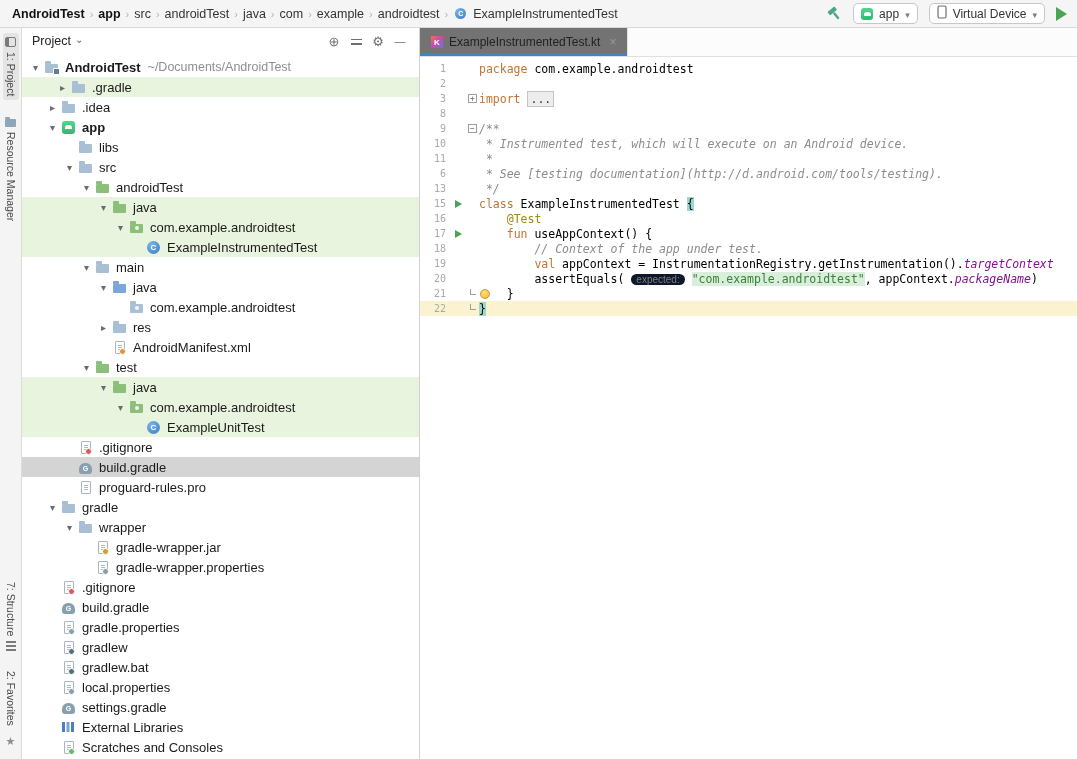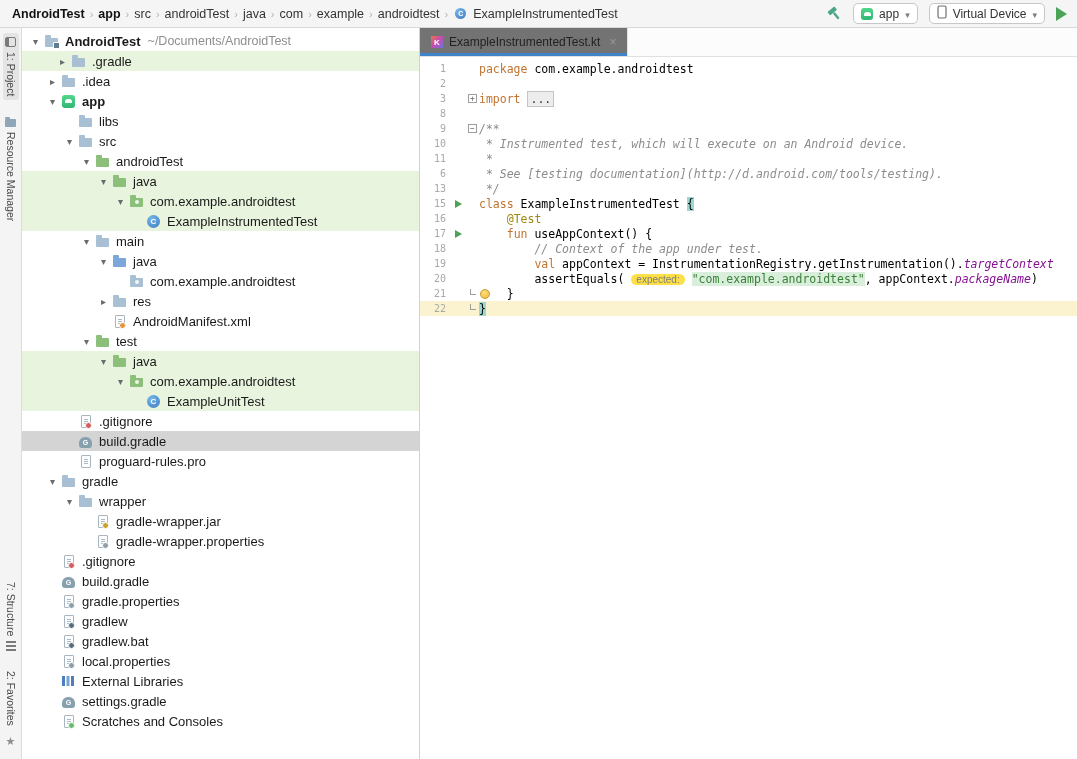--- a/index.html
+++ b/index.html
@@ -138,21 +138,21 @@
   .fold-plus::after { content:"+"; }
   .fold-minus::after { content:"−"; }
   .fold-end { width:6px; height:6px; border-left:1px solid #9E9E9E; border-bottom:1px solid #9E9E9E; margin-top:-3px; }
   .codeline { flex:1; color:#000; min-width:0; }
   .tk-p { color:#000; }
   .tk-kw { color:var(--kw,#C07430); }
   .tk-cm { color:var(--cm,#8C8C8C); font-style:italic; }
   .tk-ann { color:var(--ann,#9E880D); }
   .tk-strh { color:var(--str,#3A8138); background:var(--strh-bg,#D9EFDC); }
   .tk-prop { color:var(--prop,#871094); font-style:italic; }
-  .tk-hint { color:#7E7E7E; background:#fde047; border-radius:7px; padding:0 5px; font-size:10px;
+  .tk-hint { color:#7E7E7E; background:#0f172a; border-radius:7px; padding:0 5px; font-size:10px;
              font-family:"Liberation Sans",sans-serif; }
   .tk-fold { background:#EDEDED; border:1px solid #C4C4C4; padding:0 2px; color:#333; }
   .tk-bm { background:var(--brace-bg,#9CD8D0); }
   .bulb { display:inline-block; width:10px; height:10px; border-radius:50%;
           background:radial-gradient(circle at 40% 35%,#FFE27A,#F2B33C); border:1px solid #C99A2E;
           margin:0 3px 0 1px; vertical-align:middle; }
 </style>
 </head>
 <body>
 
@@ -225,20 +225,31 @@
           <span class="ic-structure"></span>
         </div>
         <div class="strip-btn">
           <span class="vlabel">2: Favorites</span>
           <span class="ic-star"></span>
         </div>
       </div>
   </nav>
 
   <aside class="project-panel">
+    <div class="panel-header">
+      <span class="panel-title">Project</span>
+      <span class="caret-down"></span>
+      <span class="panel-spacer"></span>
+      <span class="ph-icon ph-locate"></span>
+      <span class="ph-icon">
+          <span class="ph-sliders"></span>
+        </span>
+      <span class="ph-icon ph-gear"></span>
+      <span class="ph-icon ph-min"></span>
+    </div>
     <div class="tree" id="tree">
         <div class="trow" style="padding-left: 6px;">
           <span class="arrow down"></span>
           <span class="ticon">
             <span class="i-folder root"></span>
           </span>
           <span class="tlabel bold">AndroidTest</span>
           <span class="suffix">~/Documents/AndroidTest</span>
         </div>
         <div class="trow bg-green" style="padding-left: 33px;">
@@ -454,30 +465,30 @@
         <div class="trow" style="padding-left: 23px;">
           <span class="arrow"></span>
           <span class="ticon">
             <span class="i-file props"></span>
           </span>
           <span class="tlabel">local.properties</span>
         </div>
         <div class="trow" style="padding-left: 23px;">
           <span class="arrow"></span>
           <span class="ticon">
+            <span class="i-gradle">G</span>
+          </span>
+          <span class="tlabel">settings.gradle</span>
+        </div>
+        <div class="trow" style="padding-left: 23px;">
+          <span class="arrow"></span>
+          <span class="ticon">
             <span class="i-lib"></span>
           </span>
           <span class="tlabel">External Libraries</span>
-        </div>
-        <div class="trow" style="padding-left: 23px;">
-          <span class="arrow"></span>
-          <span class="ticon">
-            <span class="i-gradle">G</span>
-          </span>
-          <span class="tlabel">settings.gradle</span>
         </div>
         <div class="trow" style="padding-left: 23px;">
           <span class="arrow"></span>
           <span class="ticon">
             <span class="i-file scratch"></span>
           </span>
           <span class="tlabel">Scratches and Consoles</span>
         </div>
       </div>
   </aside>

